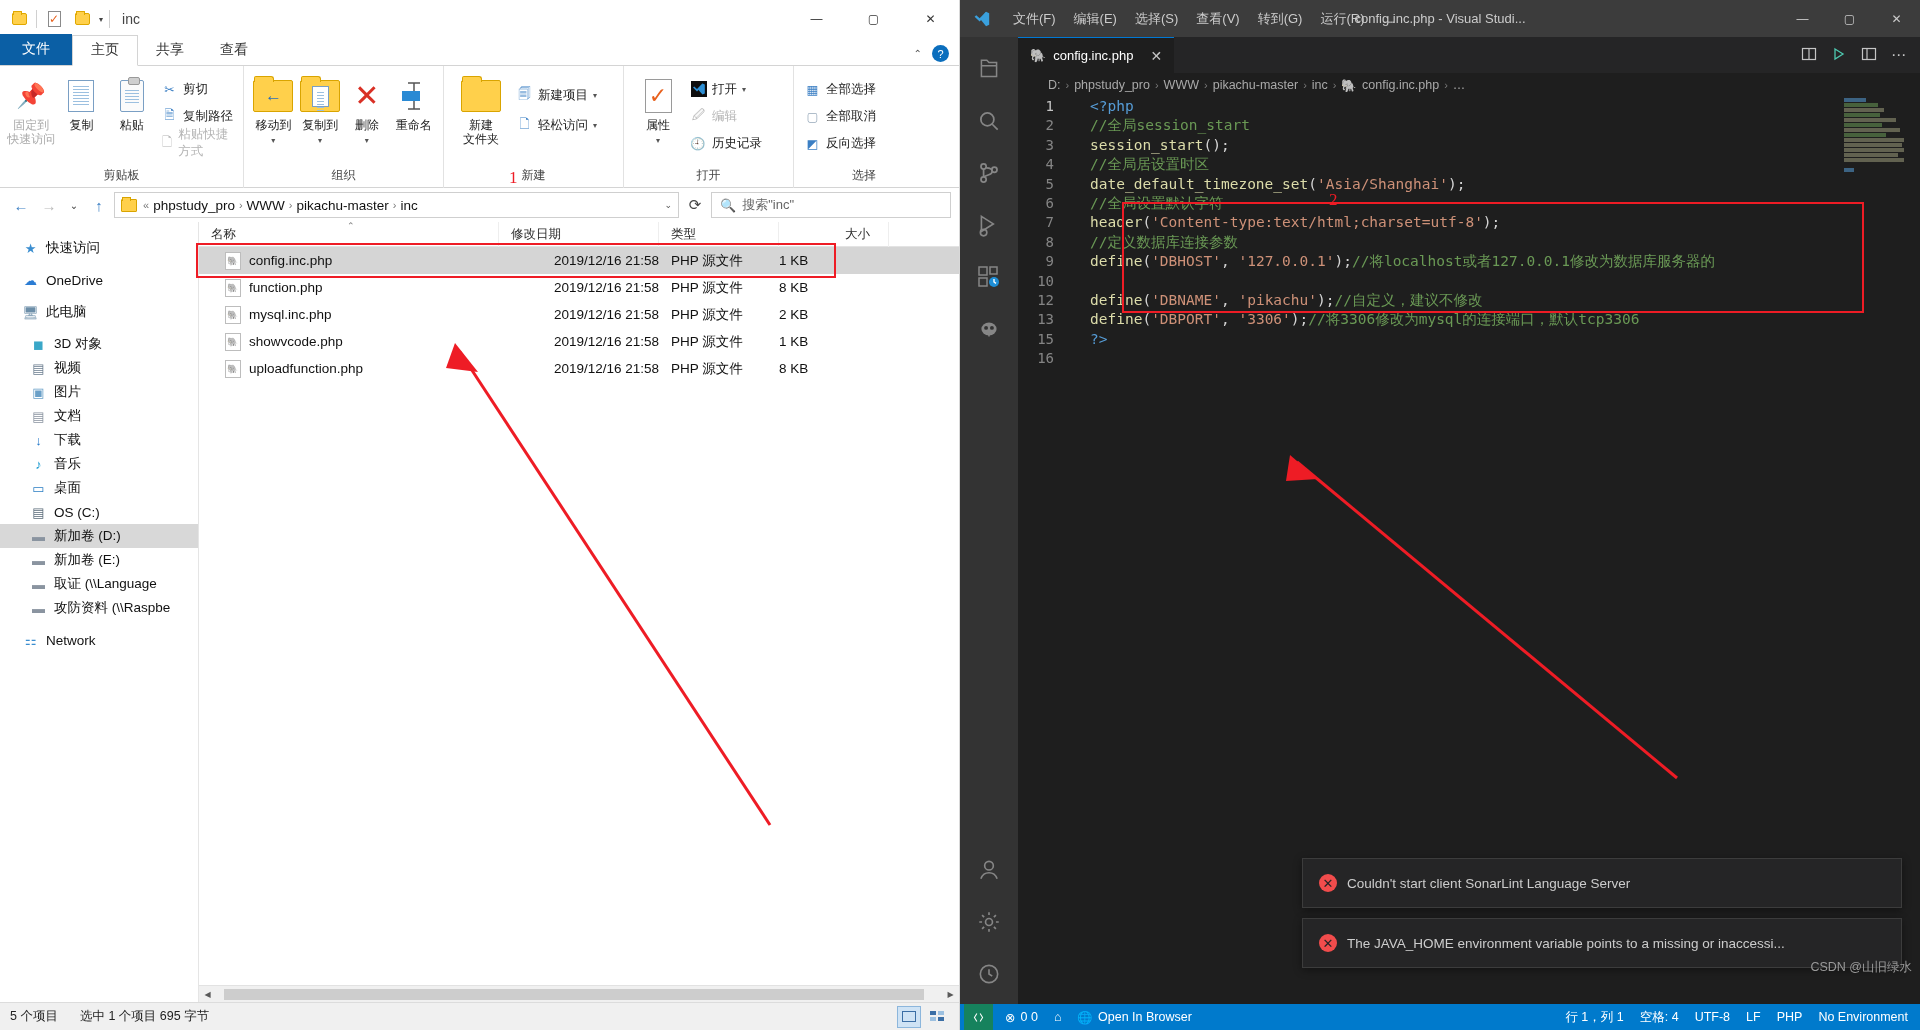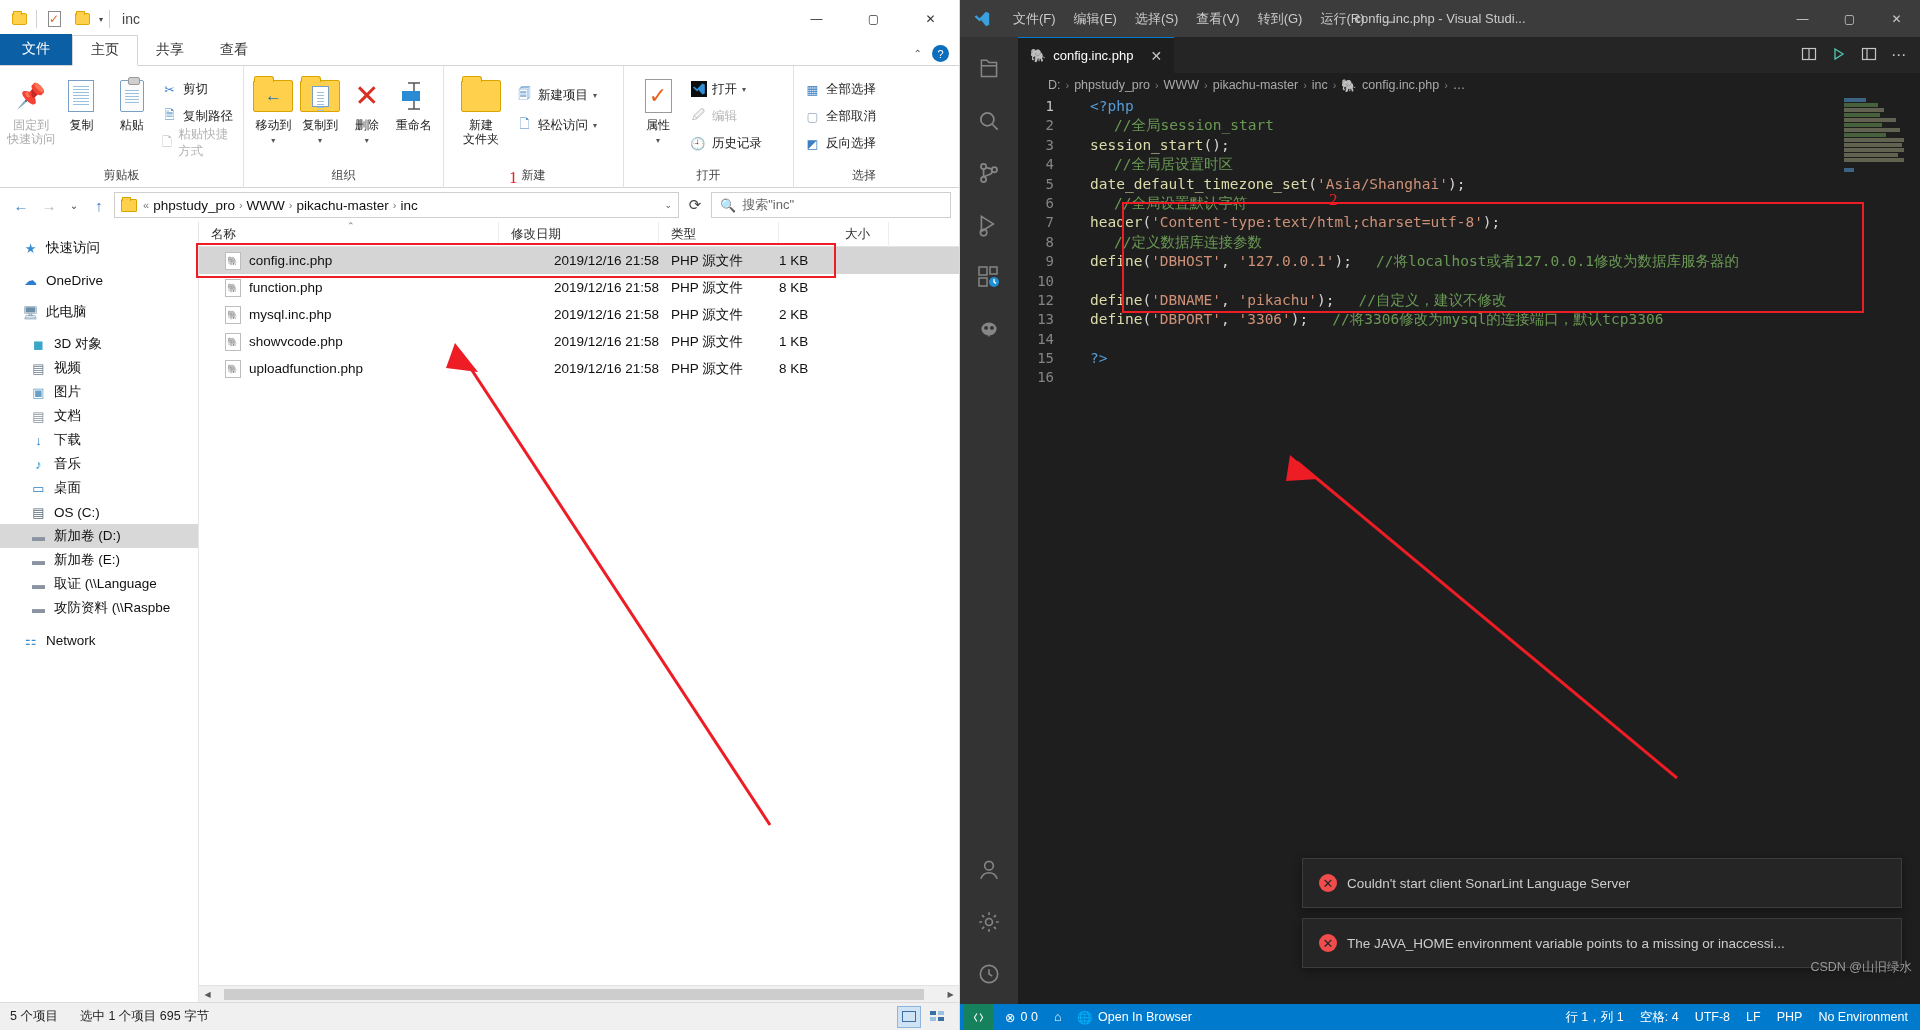--- a/index.html
+++ b/index.html
@@ -349,21 +349,21 @@
   .code-line { display:flex; height: 19.4px; font-size: 14.5px; line-height: 19.4px; }
   .ln {
     width: 62px; text-align: right; padding-right: 26px; color: #858585; font-size: 14px;
     flex: 0 0 62px;
   }
   .ln.cur { color: #c6c6c6; }
   .ltext { white-space: pre; padding-left: 10px; }
   .k { color: #569cd6; }
   .fn { color: #dcdcaa; }
   .str { color: #ce9178; }
-  .cm { color: #6a9955; margin-left: 24px; }
+  .cm { color: #6a9955; }
   .pn { color: #d4d4d4; }
 
   .code-hl {
     position: absolute; border: 2.5px solid #ee1c25; pointer-events: none;
   }
   .minimap {
     position: absolute; right: 14px; top: 0; width: 62px; height: 280px; opacity: .55;
   }
   .mm-l { height: 4px; margin: 1px 0; }
 
@@ -955,24 +955,20 @@
             <div class="code-line">
               <div class="ln">10</div>
             </div>
             <div class="code-line">
               <div class="ln">12</div>
               <div class="ltext"><span class="fn">define</span><span class="pn">(</span><span class="str">'DBNAME'</span><span class="pn">, </span><span class="str">'pikachu'</span><span class="pn">);</span><span class="cm">//自定义，建议不修改</span></div>
             </div>
             <div class="code-line">
               <div class="ln">13</div>
               <div class="ltext"><span class="fn">define</span><span class="pn">(</span><span class="str">'DBPORT'</span><span class="pn">, </span><span class="str">'3306'</span><span class="pn">);</span><span class="cm">//将3306修改为mysql的连接端口，默认tcp3306</span></div>
-            </div>
-            <div class="code-line">
-              <div class="ln">14</div>
-              <div class="ltext"></div>
             </div>
             <div class="code-line">
               <div class="ln">15</div>
               <div class="ltext"><span class="k">?&gt;</span></div>
             </div>
             <div class="code-line">
               <div class="ln">16</div>
               <div class="ltext"></div>
             </div>
           </div>

